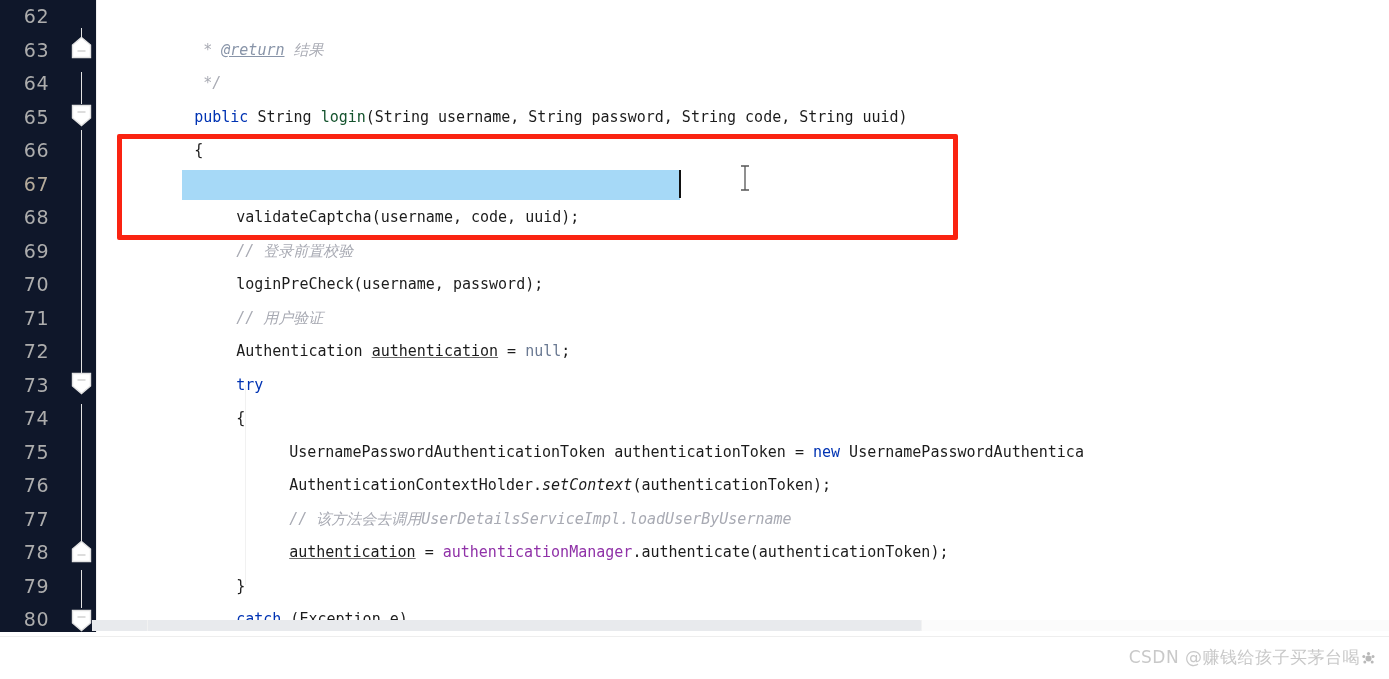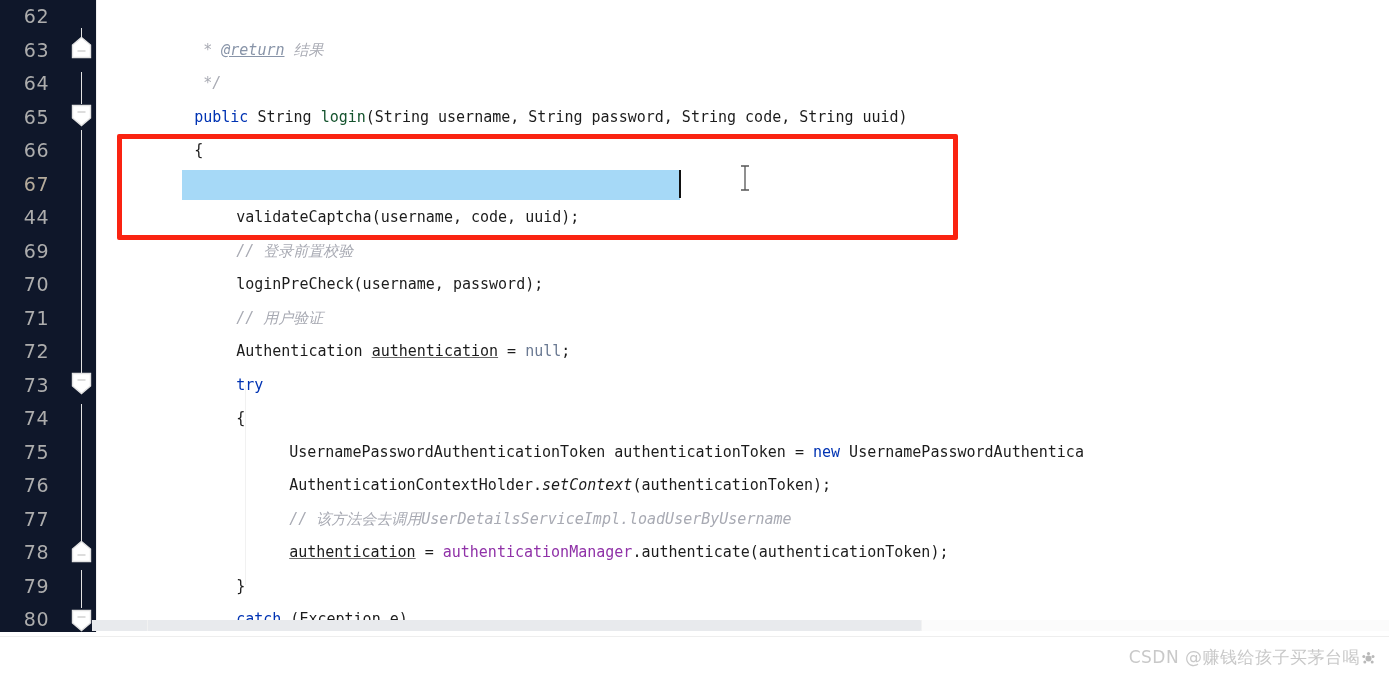--- a/index.html
+++ b/index.html
@@ -235,21 +235,21 @@
     <div class="lnrow" style="top:100.5px;">
       <span class="lnum">65</span>
     </div>
     <div class="lnrow" style="top:134px;">
       <span class="lnum">66</span>
     </div>
     <div class="lnrow" style="top:167.5px;">
       <span class="lnum current">67</span>
     </div>
     <div class="lnrow" style="top:201px;">
-      <span class="lnum">44</span>
+      <span class="lnum">68</span>
     </div>
     <div class="lnrow" style="top:234.5px;">
       <span class="lnum">69</span>
     </div>
     <div class="lnrow" style="top:268px;">
       <span class="lnum">70</span>
     </div>
     <div class="lnrow" style="top:301.5px;">
       <span class="lnum">71</span>
     </div>

